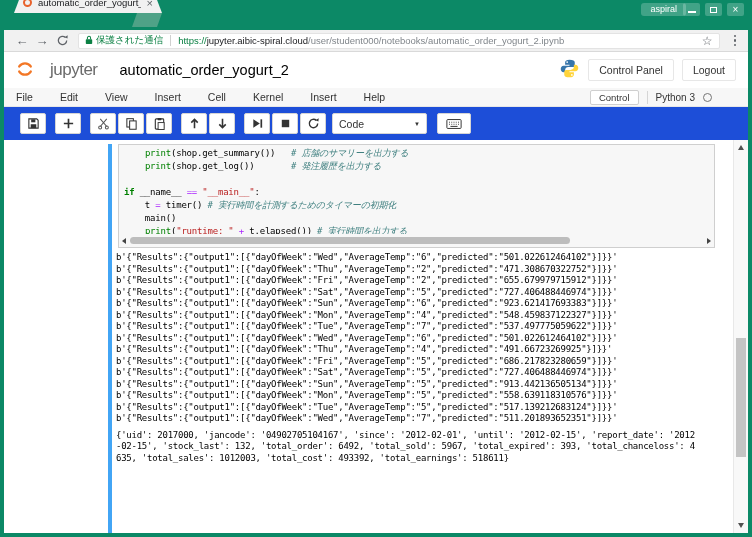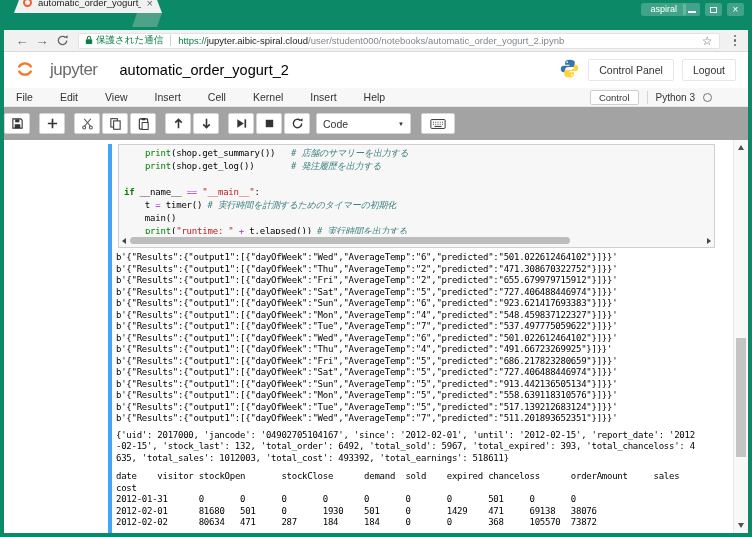--- a/index.html
+++ b/index.html
@@ -58,21 +58,21 @@
   .nb-menubar { height:19px; background:#f7f7f7; border-bottom:1px solid #e7e7e7; display:flex;
     align-items:center; padding:0 36px 0 12px; }
   .menu-item { font-size:10.5px; color:#333; margin-right:27px; }
   .menu-right { margin-left:auto; display:flex; align-items:center; gap:8px; }
   .trusted-btn { font-size:9.5px; color:#333; background:#fff; border:1px solid #cfcfcf; border-radius:2px;
     padding:1px 8px; }
   .menu-sep { width:1px; height:13px; background:#d5d5d5; }
   .kernel-name { font-size:10px; color:#333; }
   .kernel-circle { width:9px; height:9px; border:1px solid #757575; border-radius:50%; }
 
-  .nb-toolbar { height:33px; background:#a3a3a3; display:flex; align-items:center; padding:0 0; }
+  .nb-toolbar { height:33px; background:#1d4ed8; display:flex; align-items:center; padding:0 16px; }
   .tb-btn { width:26px; height:21px; background:#fff; border:1px solid #d5d5d5; border-radius:2px;
     display:flex; align-items:center; justify-content:center; margin-right:2px; }
   .tb-gap { width:7px; }
   .cell-type-select { width:95px; height:21px; background:#fff; border:1px solid #d5d5d5; border-radius:2px;
     display:flex; align-items:center; justify-content:space-between; padding:0 6px; font-size:10.5px; color:#333;
     margin:0 4px; }
   .select-caret { font-size:6px; color:#333; }
   .kb-btn { width:34px; margin-left:6px; }
 
   
@@ -310,25 +310,20 @@
 b'{"Results":{"output1":[{"dayOfWeek":"Thu","AverageTemp":"4","predicted":"491.66723269925"}]}}'
 b'{"Results":{"output1":[{"dayOfWeek":"Fri","AverageTemp":"5","predicted":"686.217823280659"}]}}'
 b'{"Results":{"output1":[{"dayOfWeek":"Sat","AverageTemp":"5","predicted":"727.406488446974"}]}}'
 b'{"Results":{"output1":[{"dayOfWeek":"Sun","AverageTemp":"5","predicted":"913.442136505134"}]}}'
 b'{"Results":{"output1":[{"dayOfWeek":"Mon","AverageTemp":"5","predicted":"558.639118310576"}]}}'
 b'{"Results":{"output1":[{"dayOfWeek":"Tue","AverageTemp":"5","predicted":"517.139212683124"}]}}'
 b'{"Results":{"output1":[{"dayOfWeek":"Wed","AverageTemp":"7","predicted":"511.201893652351"}]}}'</pre>
         <pre class="out-dict">{'uid': 2017000, 'jancode': '04902705104167', 'since': '2012-02-01', 'until': '2012-02-15', 'report_date': '2012
 -02-15', 'stock_last': 132, 'total_order': 6492, 'total_sold': 5967, 'total_expired': 393, 'total_chanceloss': 4
 635, 'total_sales': 1012003, 'total_cost': 493392, 'total_earnings': 518611}</pre>
-        <pre class="out-table">date	visitor	stockOpen	stockClose	demand	sold	expired	chanceloss	orderAmount	sales
-cost
-2012-01-31	0	0	0	0	0	0	0	501	0	0
-2012-02-01	81680	501	0	1930	501	0	1429	471	69138	38076
-2012-02-02	80634	471	287	184	184	0	0	368	105570	73872</pre>
       </div>
 
       <div class="v-scrollbar">
         <span class="vs-arrow vs-up"></span>
         <span class="vs-thumb"></span>
         <span class="vs-arrow vs-down"></span>
       </div>
     </div>
 
   </div>

